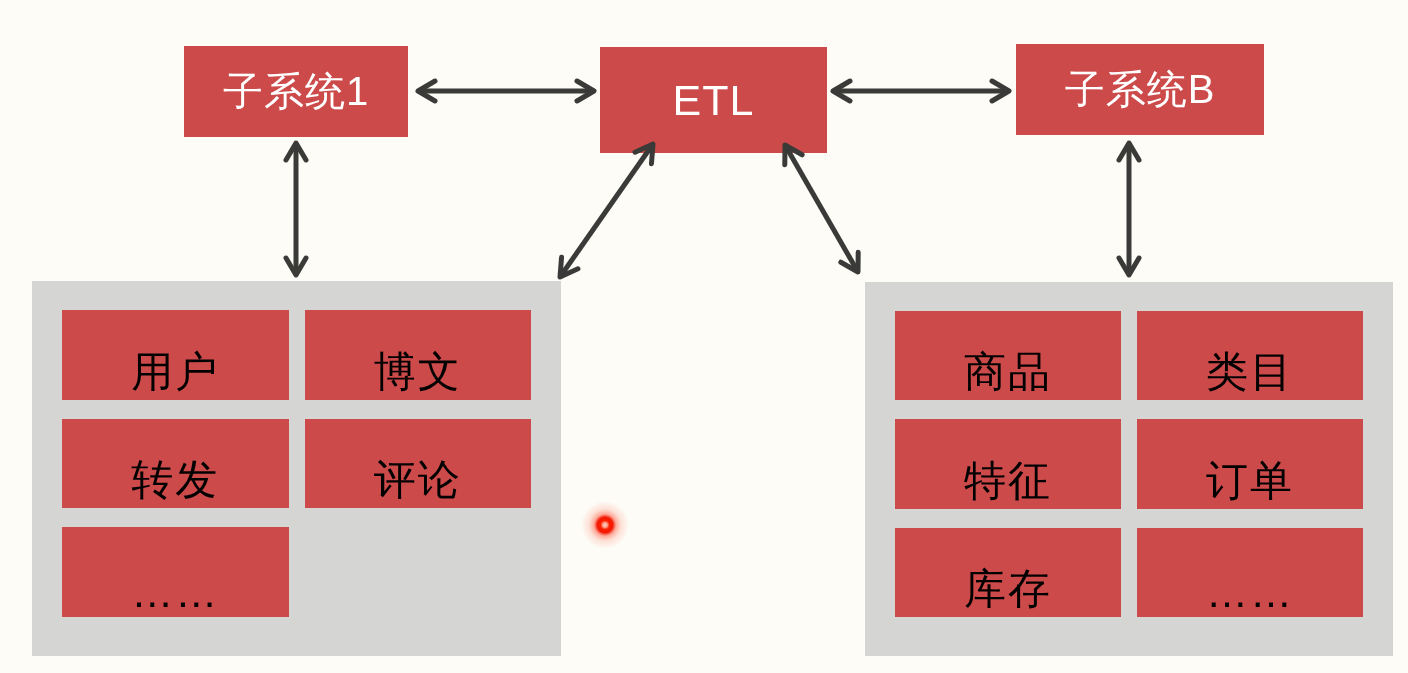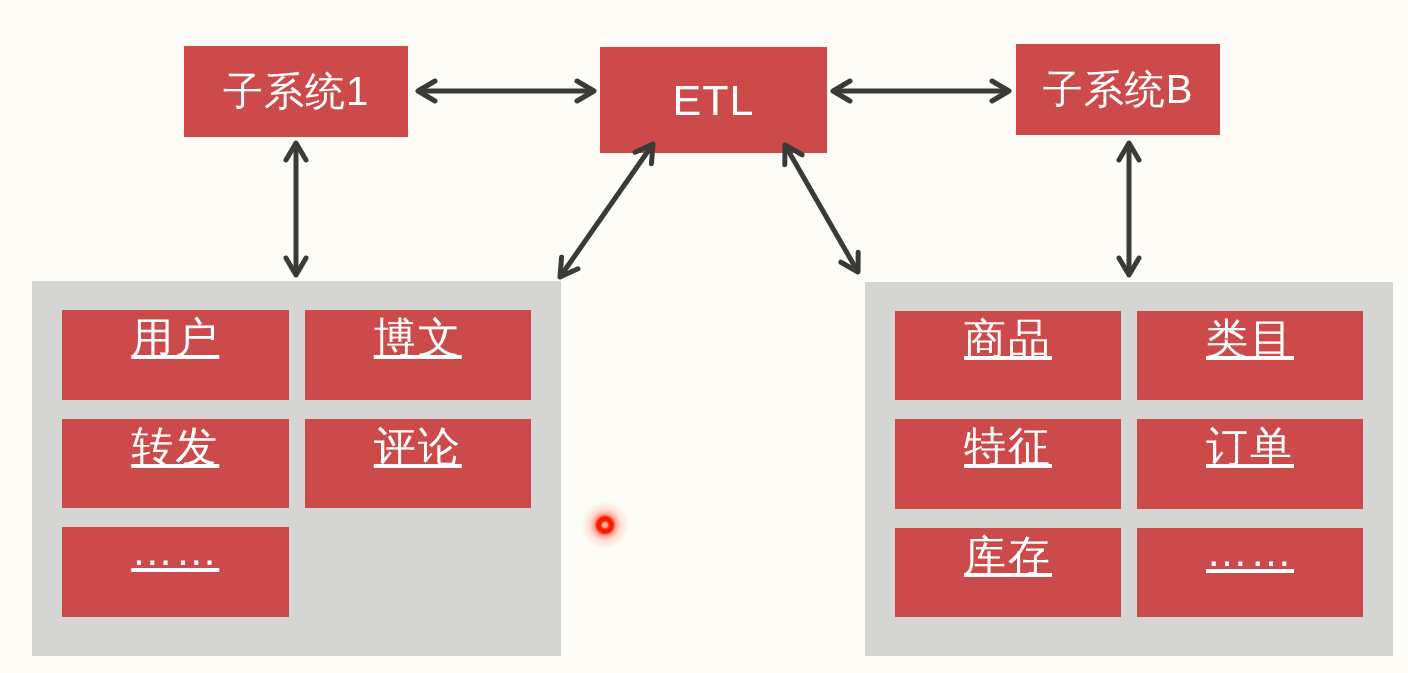--- a/index.html
+++ b/index.html
@@ -21,46 +21,45 @@
     color: #ffffff;
     display: flex;
     align-items: center;
     justify-content: center;
     font-size: 40px;
     letter-spacing: 1px;
     user-select: none;
   }
   #node-subsystem-1 { left: 184px; top: 46px;  width: 224px; height: 91px; }
   #node-etl         { left: 600px; top: 47px;  width: 227px; height: 106px; font-size: 43px; }
-  #node-subsystem-b { left: 1016px; top: 44px; width: 204px; height: 91px; }
+  #node-subsystem-b { left: 1016px; top: 44px; width: 248px; height: 91px; }
 
   .group {
     position: absolute;
     background: #d5d5d3;
     box-sizing: border-box;
     display: grid;
     grid-template-columns: 1fr 1fr;
     grid-template-rows: 1fr 1fr 1fr;
     column-gap: 16px;
     row-gap: 19px;
     padding: 29px 30px 39px 30px;
   }
   #group-left  { left: 32px;  top: 281px; width: 529px; height: 375px; }
   #group-right { left: 865px; top: 282px; width: 528px; height: 374px; }
 
   .cell {
     background: #cd4a4a;
-    color: #ffffff;
+    color: #000000;
     display: flex;
-    align-items: flex-start;
+    align-items: flex-end;
     justify-content: center;
     font-size: 42px;
     letter-spacing: 2px;
     user-select: none;
-    text-decoration: underline;
   }
 
   .arrow-layer {
     position: absolute;
     left: 0;
     top: 0;
     width: 1408px;
     height: 673px;
     pointer-events: none;
   }

